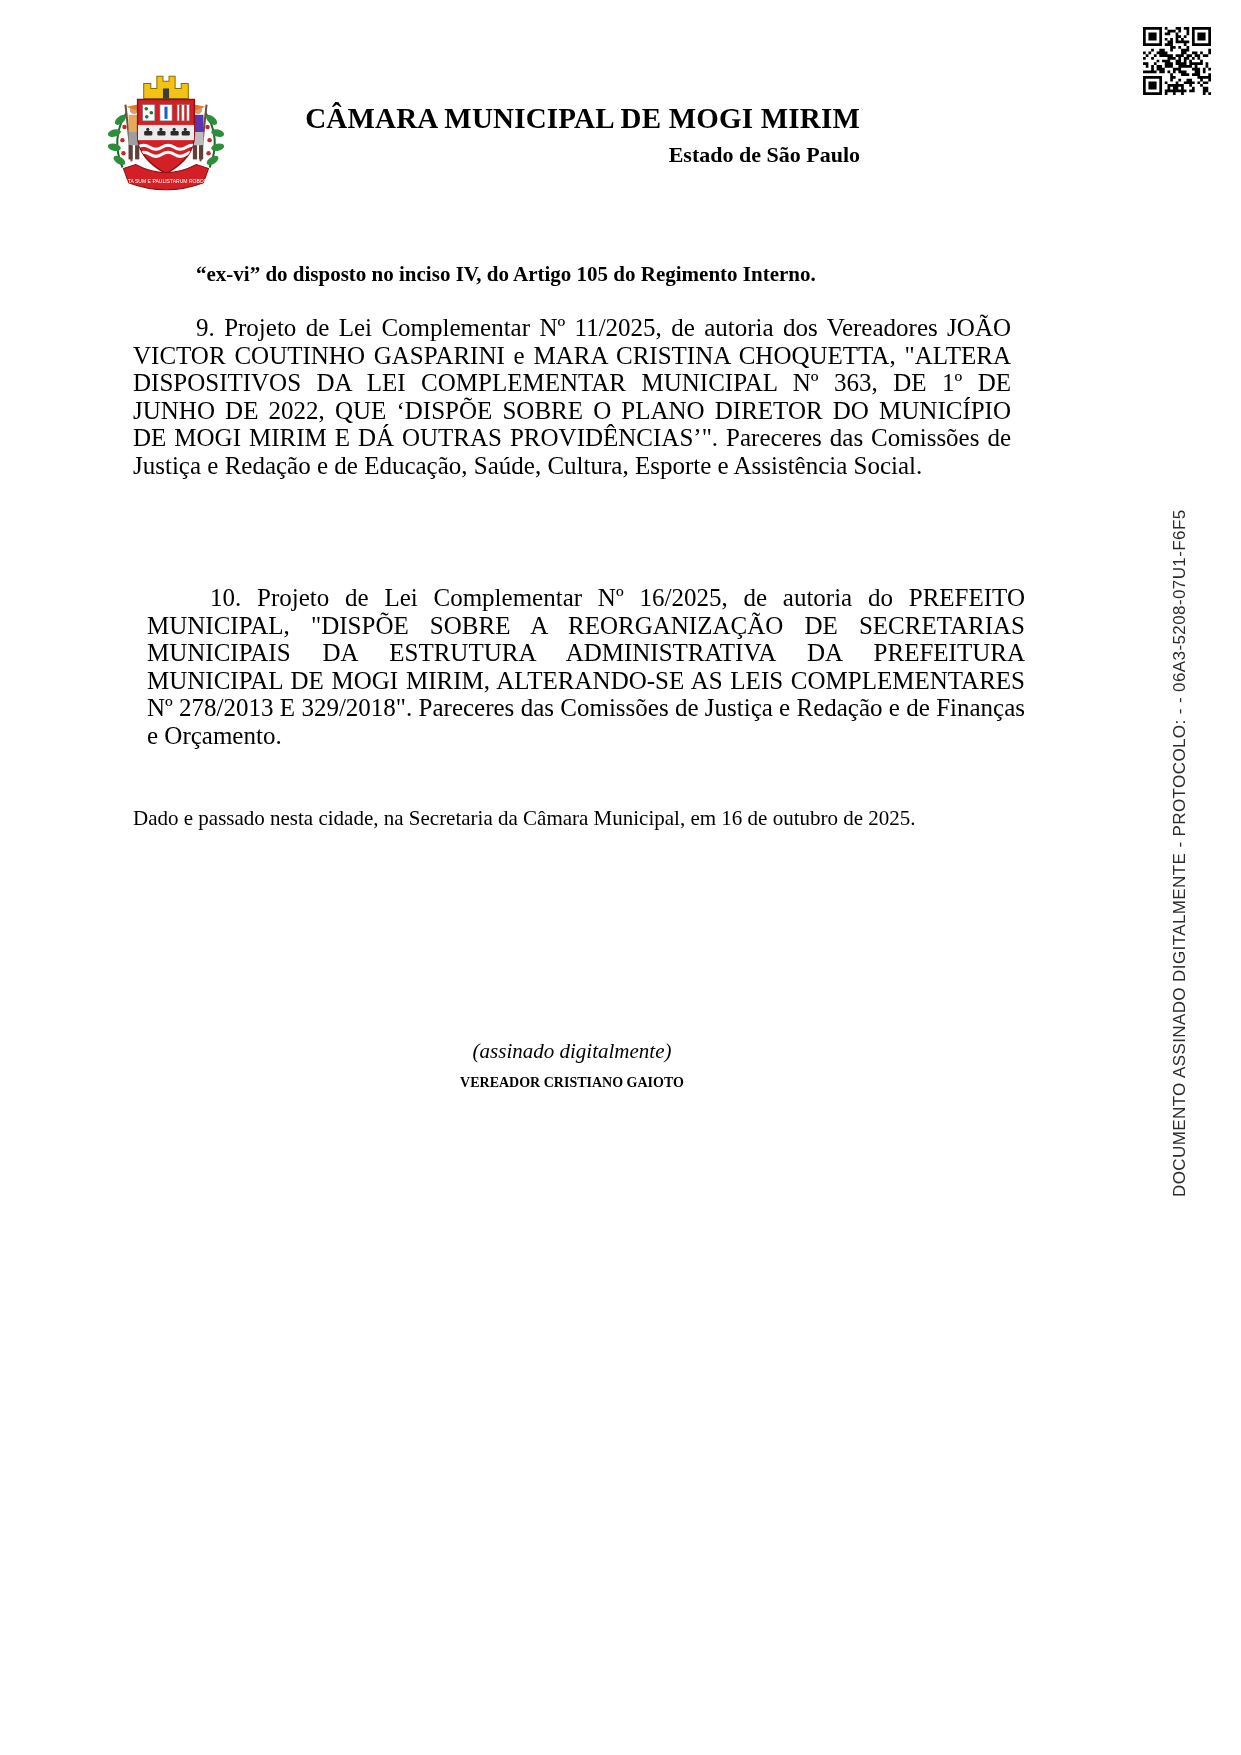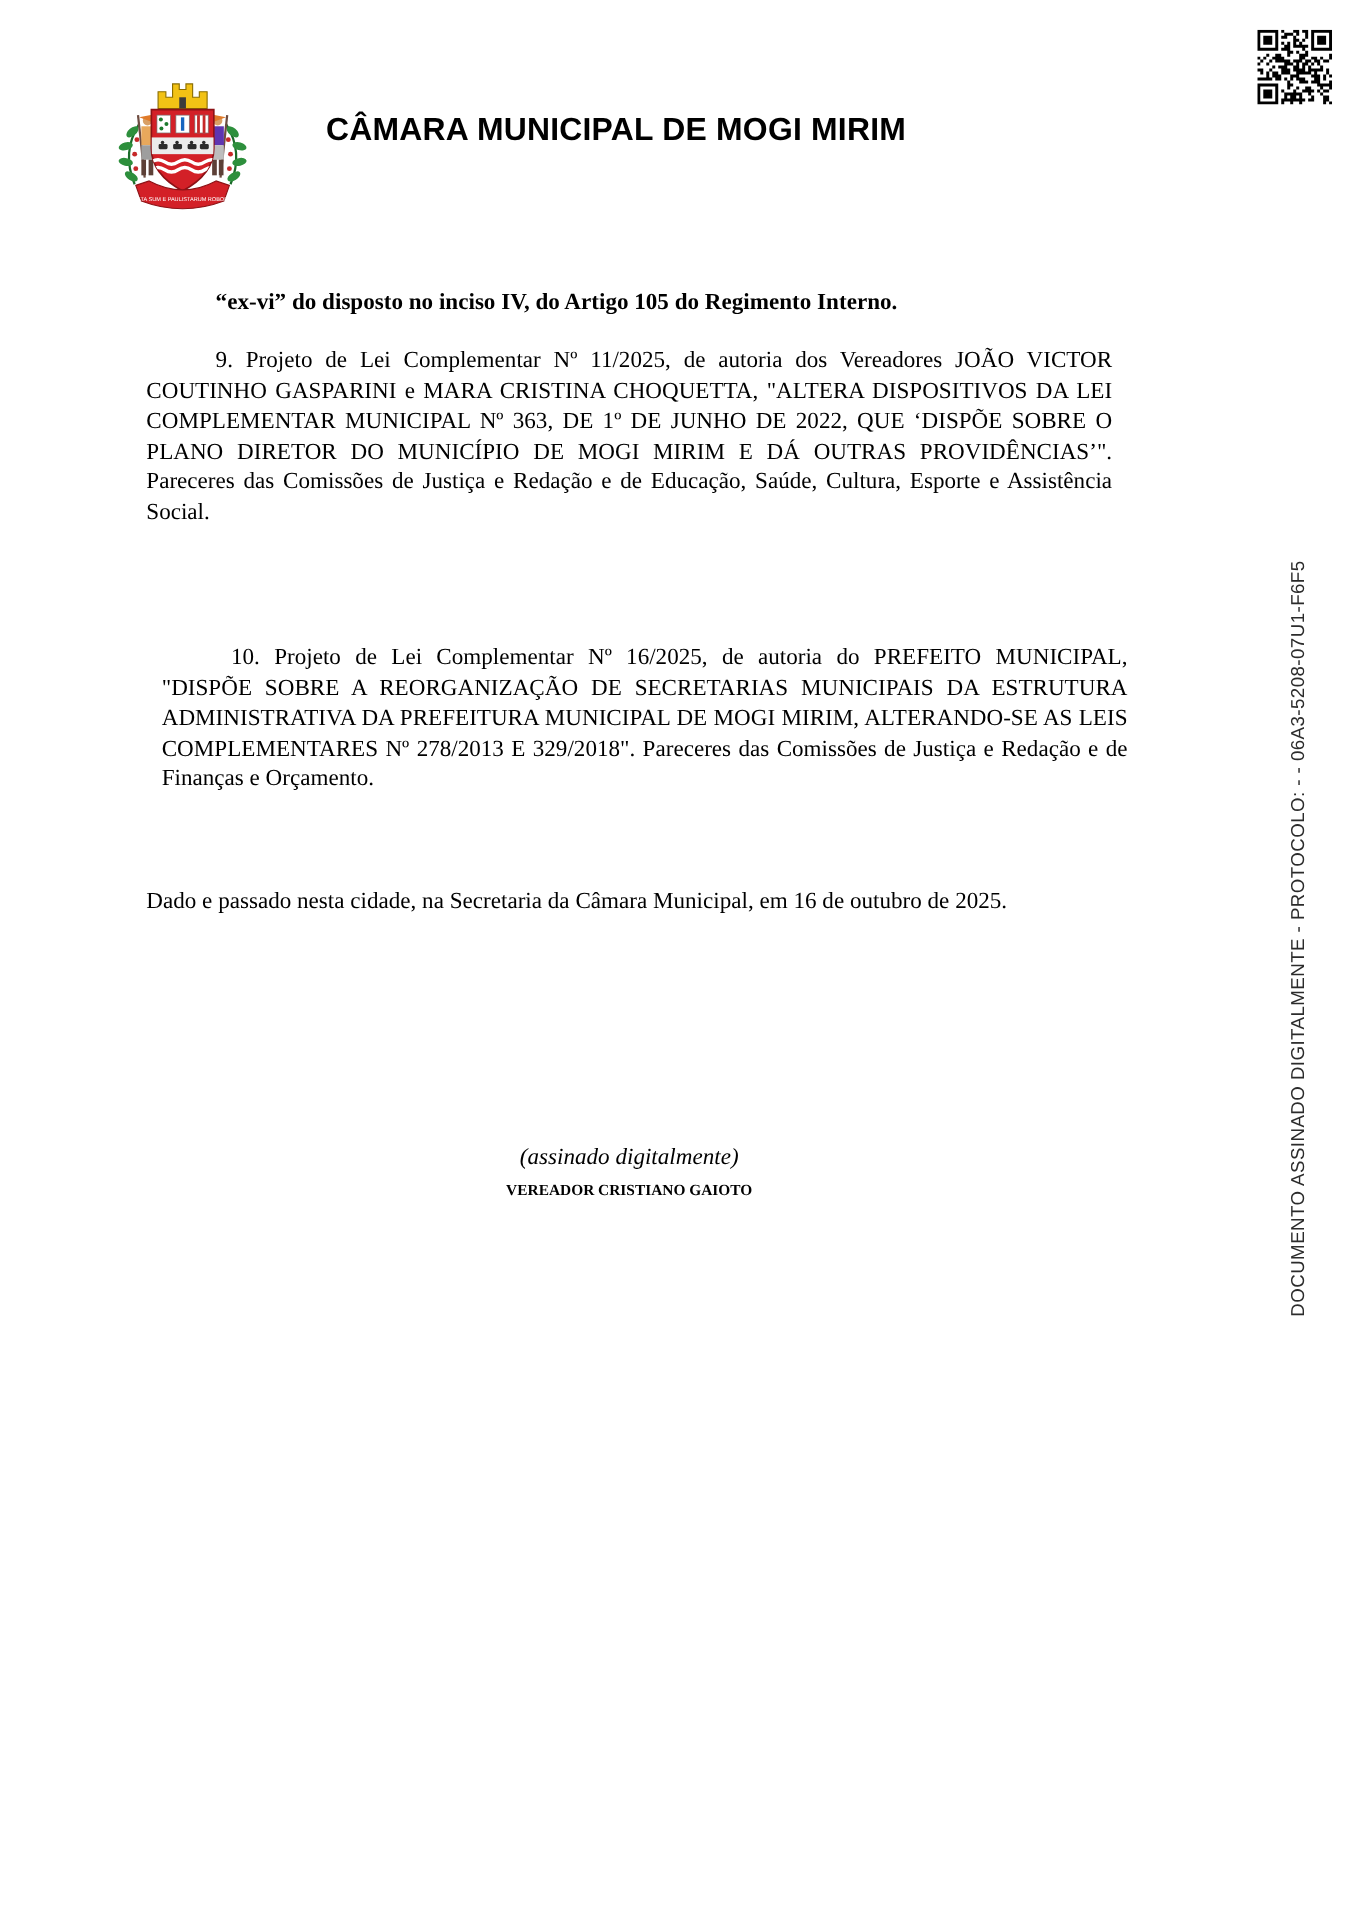--- a/index.html
+++ b/index.html
@@ -8,33 +8,33 @@
     position:relative; width:1241px; height:1755px; margin:0 auto;
     background:#ffffff; color:#000;
     font-family:"Liberation Serif", serif; overflow:hidden;
   }
   
   .qr { position:absolute; left:1143px; top:27px; width:68px; height:68px; }
   
   .logo { position:absolute; left:90px; top:62px; width:152px; height:136px; }
   
   .header-text {
-    position:absolute; left:260px; top:102px; width:600px; text-align:center;
-    font-family:Liberation Sans, sans-serif; font-weight:bold; white-space:nowrap;
+    position:absolute; left:260px; top:102px; width:600px; text-align:right;
+    font-family:Liberation Serif, serif; font-weight:bold; white-space:nowrap;
   }
   .title { font-size:29px; letter-spacing:0.2px; }
   .subtitle { font-size:22px; margin-top:7px; }
   
   .intro {
     position:absolute; left:133px; top:262px; width:878px;
     font-weight:bold; font-size:21px; text-indent:63px;
   }
   .para {
     position:absolute; left:133px; width:878px;
-    font-size:21px; line-height:27.5px; text-align:justify; text-indent:63px;
+    font-size:25px; line-height:27.5px; text-align:justify; text-indent:63px;
   }
   .para-9  { top:314px; }
   .para-10 { top:584px;margin-left:14px; }
   .closing { position:absolute; left:133px; top:806px; width:878px; font-size:21px; }
   
   .signature {
     position:absolute; left:133px; top:1036px; width:878px;
     text-align:center; font-size:21px; line-height:31px;
   }
   .sig-note { font-style:italic;text-align:center; }
@@ -139,20 +139,21 @@
       <path d="M47,84 q6,-4 12,0 t12,0 t12,0 t12,0 t12,0" stroke="#ffffff" stroke-width="3" fill="none"></path>
       <path d="M47,91 q6,-4 12,0 t12,0 t12,0 t12,0 t12,0" stroke="#ffffff" stroke-width="3" fill="none"></path>
     </g>
 
     <path d="M33,105 L45,101 Q75,117 105,101 L117,105 L112,119 Q75,133 38,119 Z" fill="#d32027" stroke="#8c1216" stroke-width="1"></path>
     <text x="75" y="119" text-anchor="middle" font-size="5" fill="#ffffff" font-family="Liberation Sans, sans-serif">NATA SUM E PAULISTARUM ROBORE</text>
   </svg>
 
   <div class="header-text">
     <div class="title">CÂMARA MUNICIPAL DE MOGI MIRIM</div>
+    <div class="subtitle">Estado de São Paulo</div>
   </div>
 
   <p class="intro">“ex-vi” do disposto no inciso IV, do Artigo 105 do Regimento Interno.</p>
 
   <p class="para para-9">9. Projeto de Lei Complementar Nº 11/2025, de autoria dos Vereadores JOÃO VICTOR COUTINHO GASPARINI e MARA CRISTINA CHOQUETTA, "ALTERA DISPOSITIVOS DA LEI COMPLEMENTAR MUNICIPAL Nº 363, DE 1º DE JUNHO DE 2022, QUE ‘DISPÕE SOBRE O PLANO DIRETOR DO MUNICÍPIO DE MOGI MIRIM E DÁ OUTRAS PROVIDÊNCIAS’". Pareceres das Comissões de Justiça e Redação e de Educação, Saúde, Cultura, Esporte e Assistência Social.</p>
 
   <p class="para para-10">10. Projeto de Lei Complementar Nº 16/2025, de autoria do PREFEITO MUNICIPAL, "DISPÕE SOBRE A REORGANIZAÇÃO DE SECRETARIAS MUNICIPAIS DA ESTRUTURA ADMINISTRATIVA DA PREFEITURA MUNICIPAL DE MOGI MIRIM, ALTERANDO-SE AS LEIS COMPLEMENTARES Nº 278/2013 E 329/2018". Pareceres das Comissões de Justiça e Redação e de Finanças e Orçamento.</p>
 
   <p class="closing">Dado e passado nesta cidade, na Secretaria da Câmara Municipal, em 16 de outubro de 2025.</p>
 

